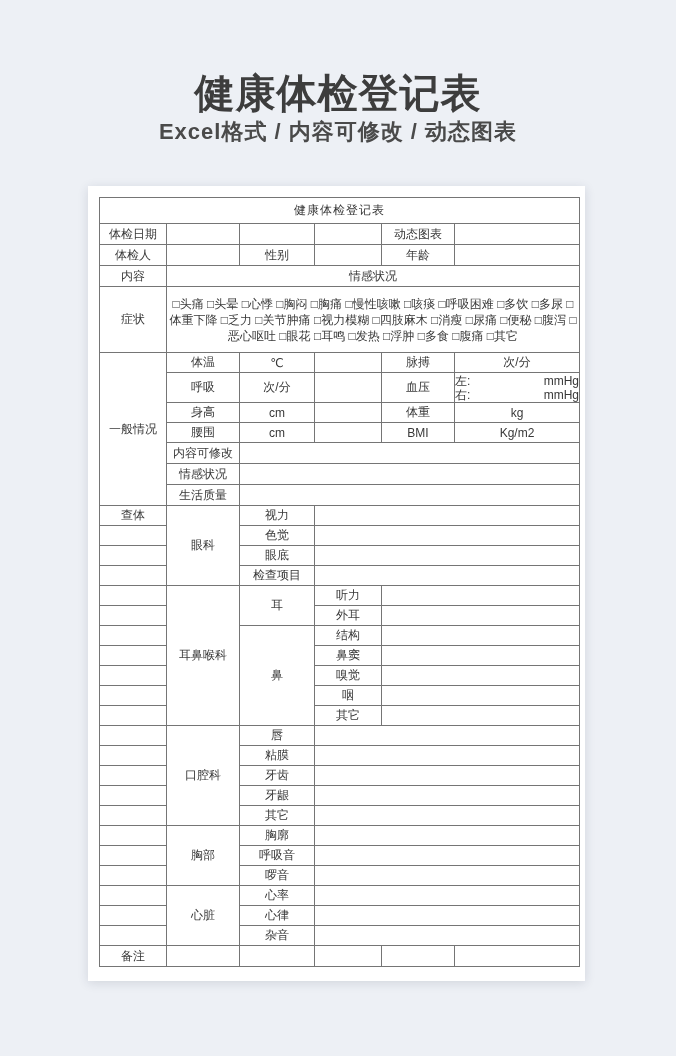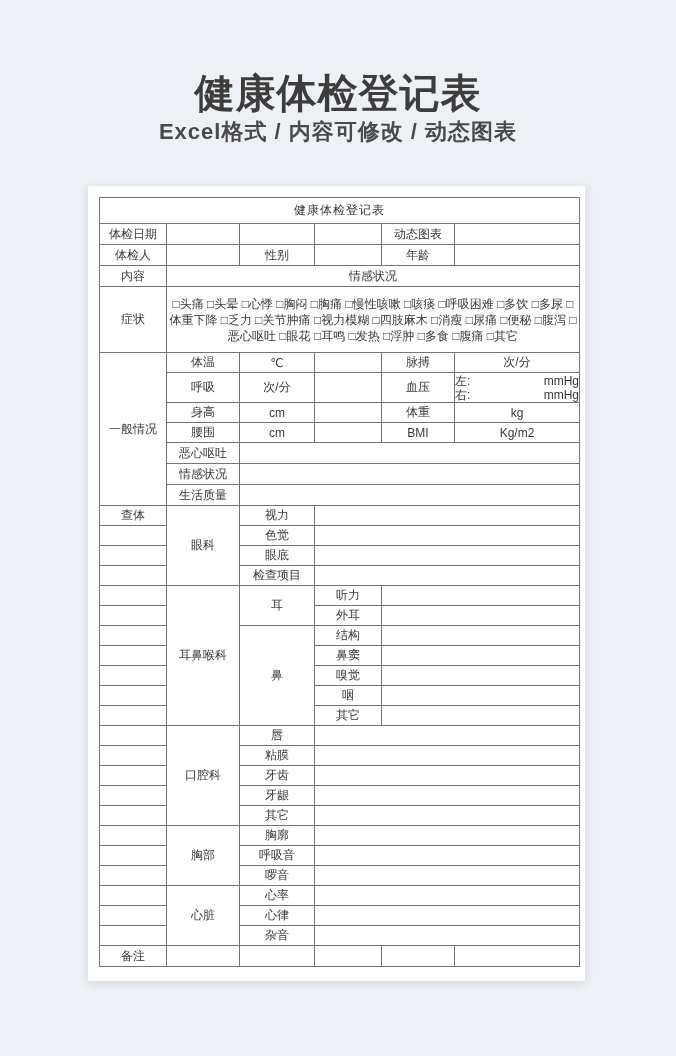--- a/index.html
+++ b/index.html
@@ -135,21 +135,21 @@
     <td>kg</td>
   </tr>
   <tr class="h20">
     <td>腰围</td>
     <td>cm</td>
     <td></td>
     <td>BMI</td>
     <td>Kg/m2</td>
   </tr>
   <tr class="h21">
-    <td>恶心呕吐</td>
+    <td>内容可修改</td>
     <td colspan="4"></td>
   </tr>
   <tr class="h21">
     <td>情感状况</td>
     <td colspan="4"></td>
   </tr>
   <tr class="h21">
     <td>生活质量</td>
     <td colspan="4"></td>
   </tr>

